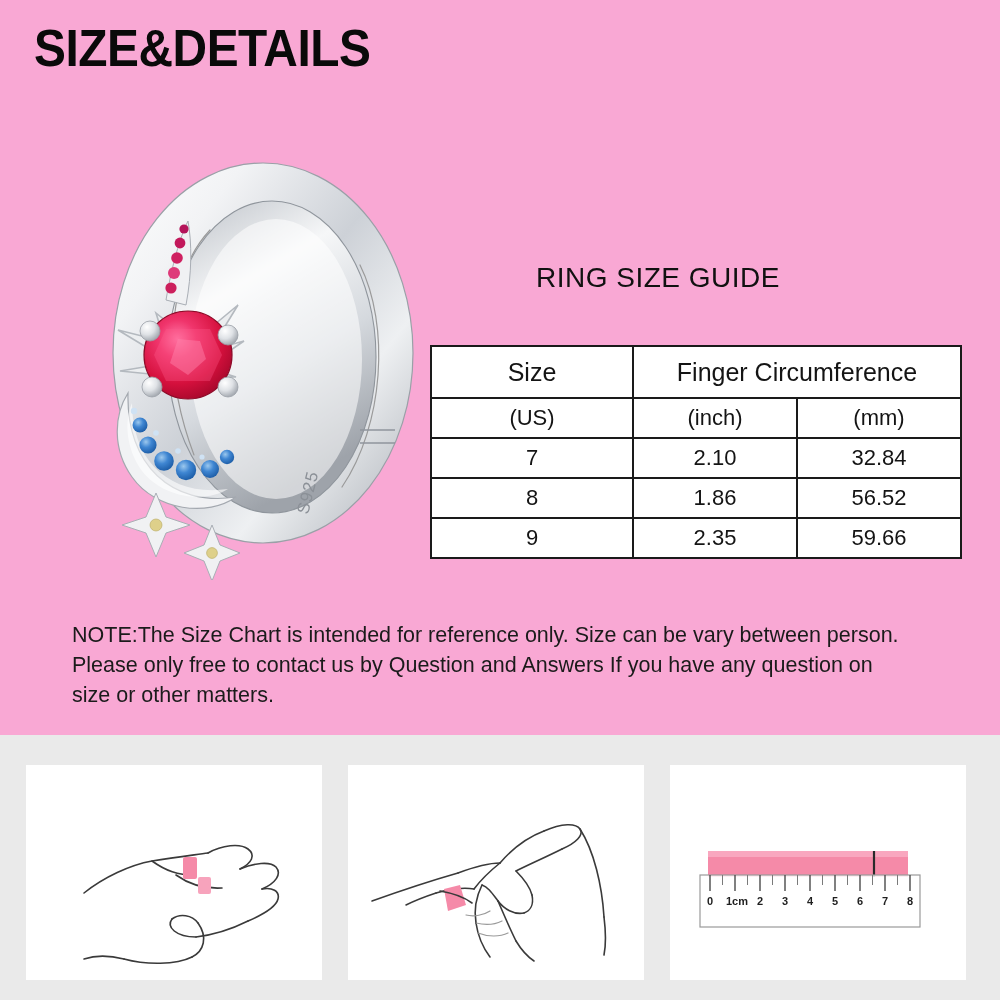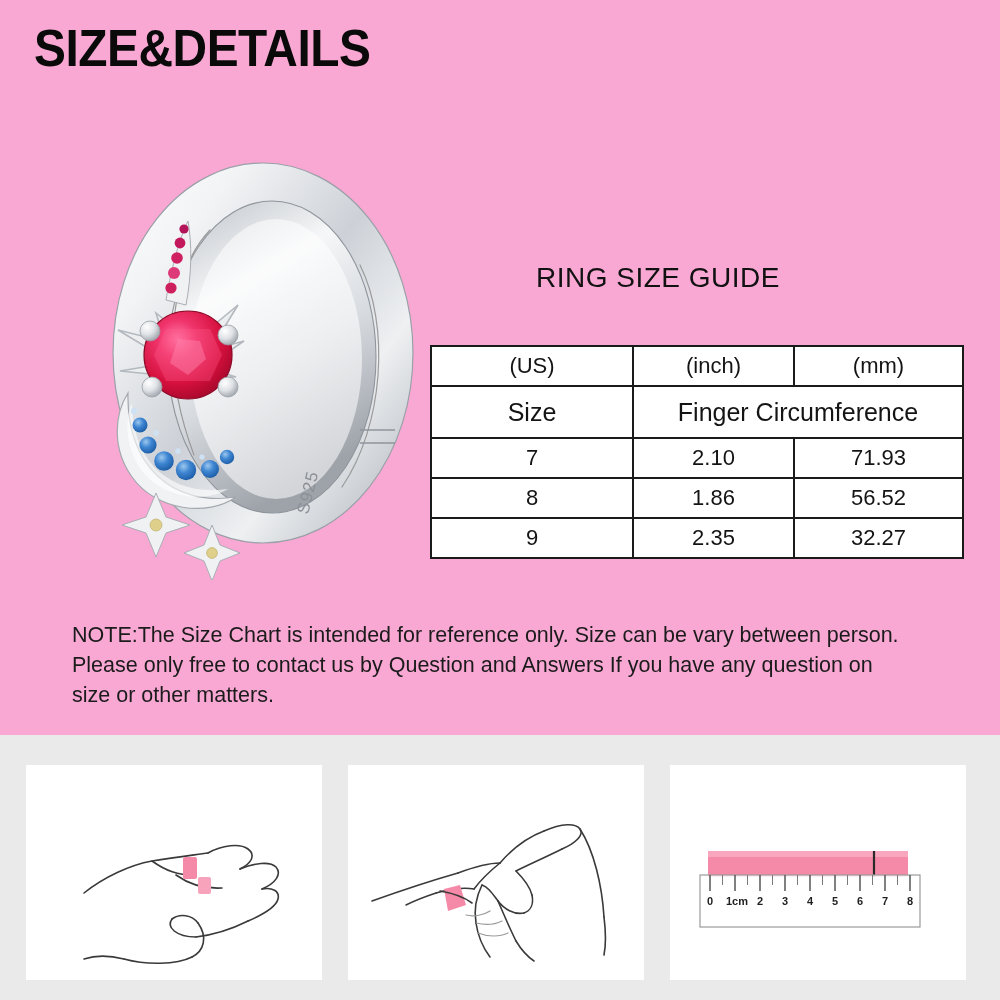--- a/index.html
+++ b/index.html
@@ -184,42 +184,42 @@
         <circle cx="152" cy="428" r="5.4" fill="#ded08a" stroke="#bdb06c" stroke-width="0.7"></circle>
       </g>
     </svg>
   </div>
 
   <div class="guide-title">RING SIZE GUIDE</div>
 
   <table class="size-table">
     <tbody>
       <tr>
+        <td class="hdr col-size">Size</td>
+        <td class="hdr" colspan="2">Finger Circumference</td>
+      </tr>
+      <tr>
         <td class="col-size">(US)</td>
         <td class="col-inch">(inch)</td>
         <td class="col-mm">(mm)</td>
       </tr>
       <tr>
-        <td class="hdr col-size">Size</td>
-        <td class="hdr" colspan="2">Finger Circumference</td>
-      </tr>
-      <tr>
         <td>7</td>
         <td>2.10</td>
-        <td>71.93</td>
+        <td>32.84</td>
       </tr>
       <tr>
         <td>8</td>
         <td>1.86</td>
         <td>56.52</td>
       </tr>
       <tr>
         <td>9</td>
         <td>2.35</td>
-        <td>32.27</td>
+        <td>59.66</td>
       </tr>
     </tbody>
   </table>
 
   <div class="note">
     <p>NOTE:The Size Chart is intended for reference only. Size can be vary between person.</p>
     <p>Please only free to contact us by Question and Answers If you have any question on</p>
     <p>size or other matters.</p>
   </div>
 

